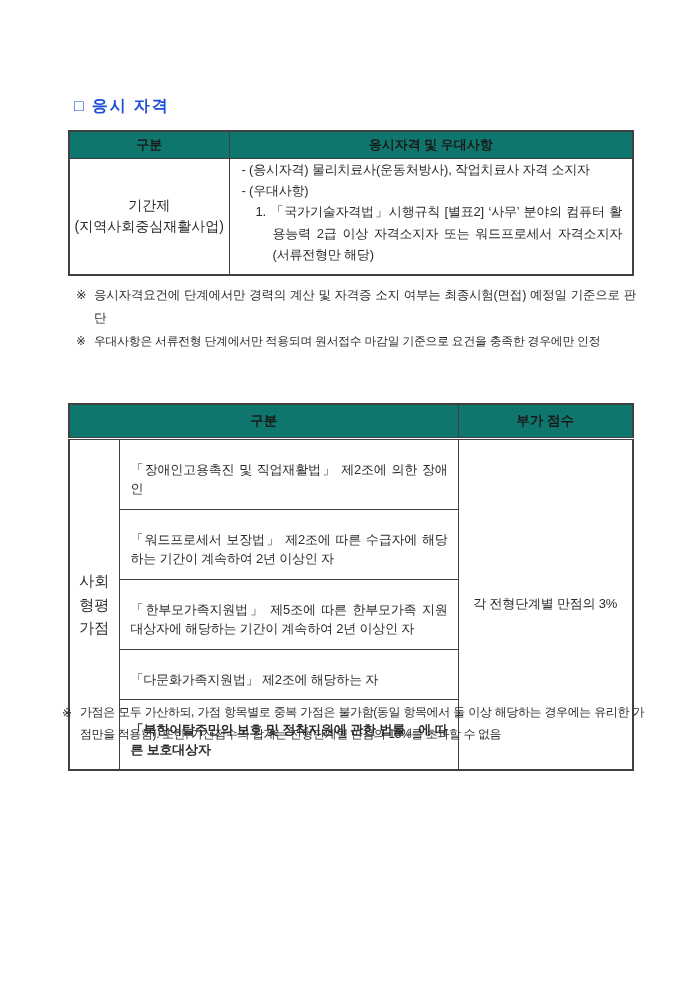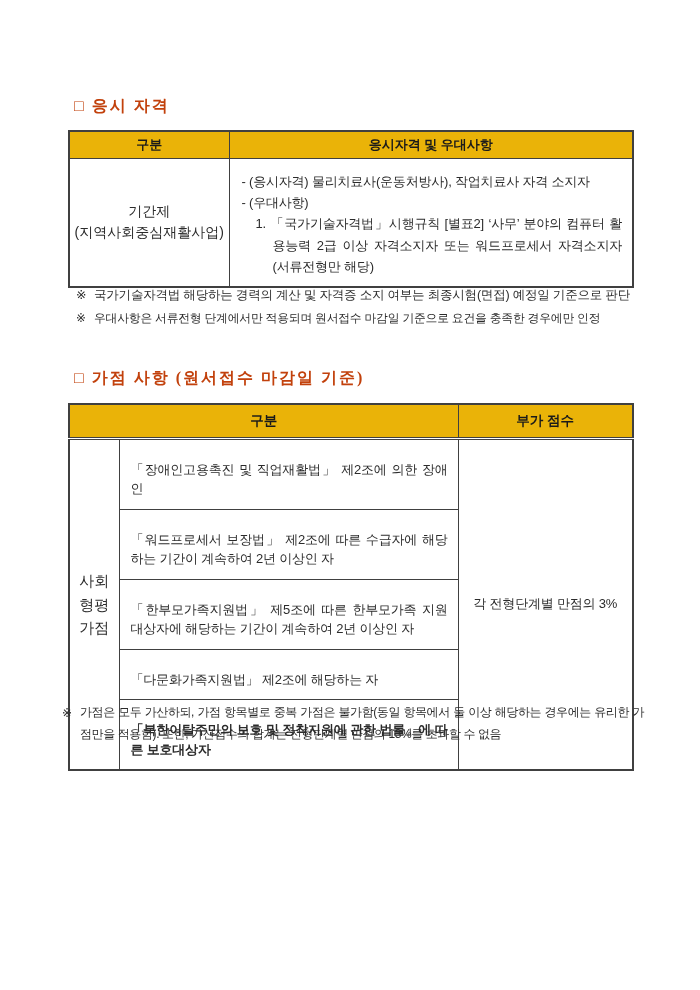--- a/index.html
+++ b/index.html
@@ -18,55 +18,55 @@
     background: #ffffff;
     overflow: hidden;
   }
 
   
   .section-title {
     font-family: "Liberation Serif", "DejaVu Serif", serif;
     font-weight: bold;
     font-size: 16px;
     letter-spacing: 2px;
-    color: #c2410c;
+    color: #1d4ed8;
   }
   .title-1 { position: absolute; left: 74px; top: 96px; }
   .title-2 { position: absolute; left: 74px; top: 368px; }
 
   
   table {
     border-collapse: collapse;
     table-layout: fixed;
     width: 564px;
     position: absolute;
     left: 68px;
     font-size: 13px;
   }
   th, td {
     border: 1px solid #404040;
     vertical-align: middle;
   }
   table { border: 2px solid #404040; }
 
   th {
-    background: #eab308;
+    background: #0f766e;
     font-weight: bold;
     text-align: center;
     color: #1a1a1a;
   }
 
   
   .tbl-elig { top: 130px; }
   .tbl-elig th { height: 27px; font-size: 13px; }
   .tbl-elig .col-cat   { width: 160px; }
   .tbl-elig .col-detail{ width: 404px; }
   .tbl-elig td { height: 112px; }
   .cat-cell { text-align: center; line-height: 1.5; font-size: 14px; }
-  .detail-cell { padding: 12px 10px 8px 12px; vertical-align: middle; margin-top: 48px; }
+  .detail-cell { padding: 0 10px 8px 12px; vertical-align: middle; margin-top: 48px; }
   .detail-line { line-height: 1.65; letter-spacing: -0.2px; }
   .detail-numbered {
     line-height: 1.65;
     letter-spacing: -0.2px;
     padding-left: 31px;
     text-indent: -17px;
     text-align: justify;
   }
 
   
@@ -150,29 +150,28 @@
           <div class="detail-line">- (우대사항)</div>
           <div class="detail-numbered">1. 「국가기술자격법」시행규칙 [별표2] ‘사무’ 분야의 컴퓨터 활용능력 2급 이상 자격소지자 또는 워드프로세서 자격소지자 (서류전형만 해당)</div>
         </td>
       </tr>
     </tbody>
   </table>
 
   <div class="notes-1">
     <div class="note">
       <span class="note-mark">※</span>
-      <span class="note-text">국가기술자격법 해당하는 경력의 계산 및 자격증 소지 여부는 최종시험(면접) 예정일 기준으로 판단</span>
+      <span class="note-text">응시자격요건에 단계에서만 경력의 계산 및 자격증 소지 여부는 최종시험(면접) 예정일 기준으로 판단</span>
     </div>
     <div class="note note-condensed">
       <span class="note-mark">※</span>
       <span class="note-text">우대사항은 서류전형 단계에서만 적용되며 원서접수 마감일 기준으로 요건을 충족한 경우에만 인정</span>
     </div>
   </div>
 
-  <div class="section-title title-2">□ 가점 사항 (원서접수 마감일 기준)</div>
 
   <table class="tbl-bonus">
     <colgroup>
       <col class="col-group">
       <col class="col-item">
       <col class="col-score">
     </colgroup>
     <thead>
       <tr>
         <th colspan="2">구분</th>

